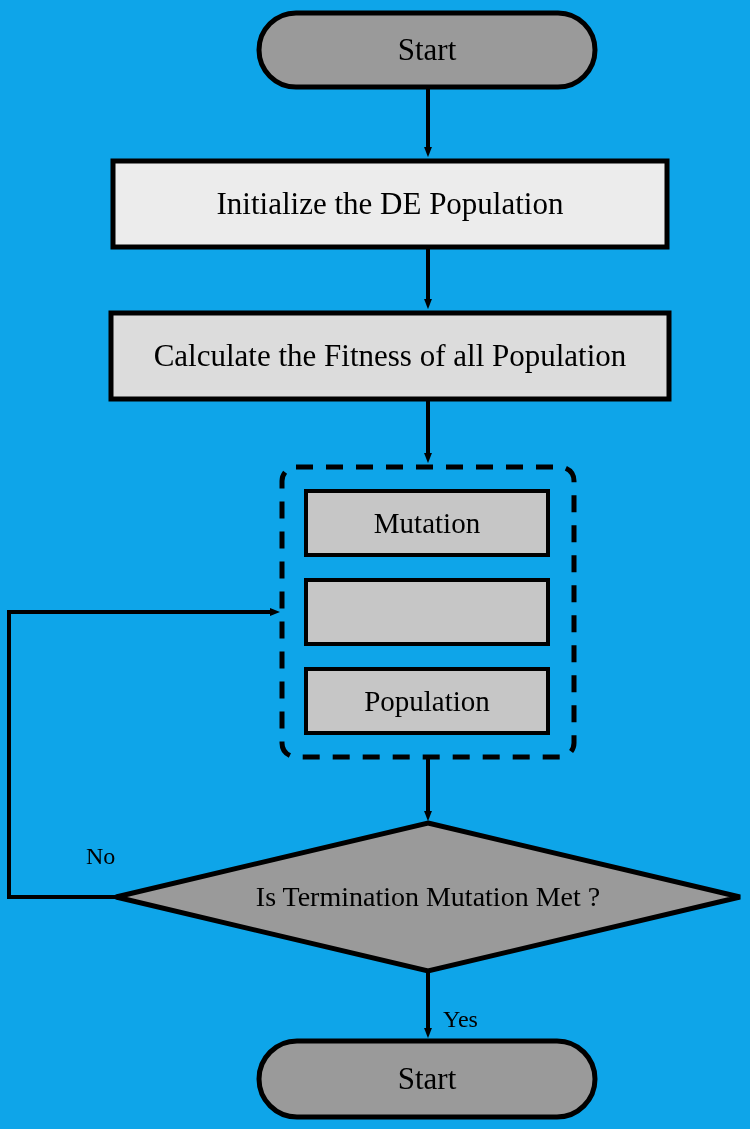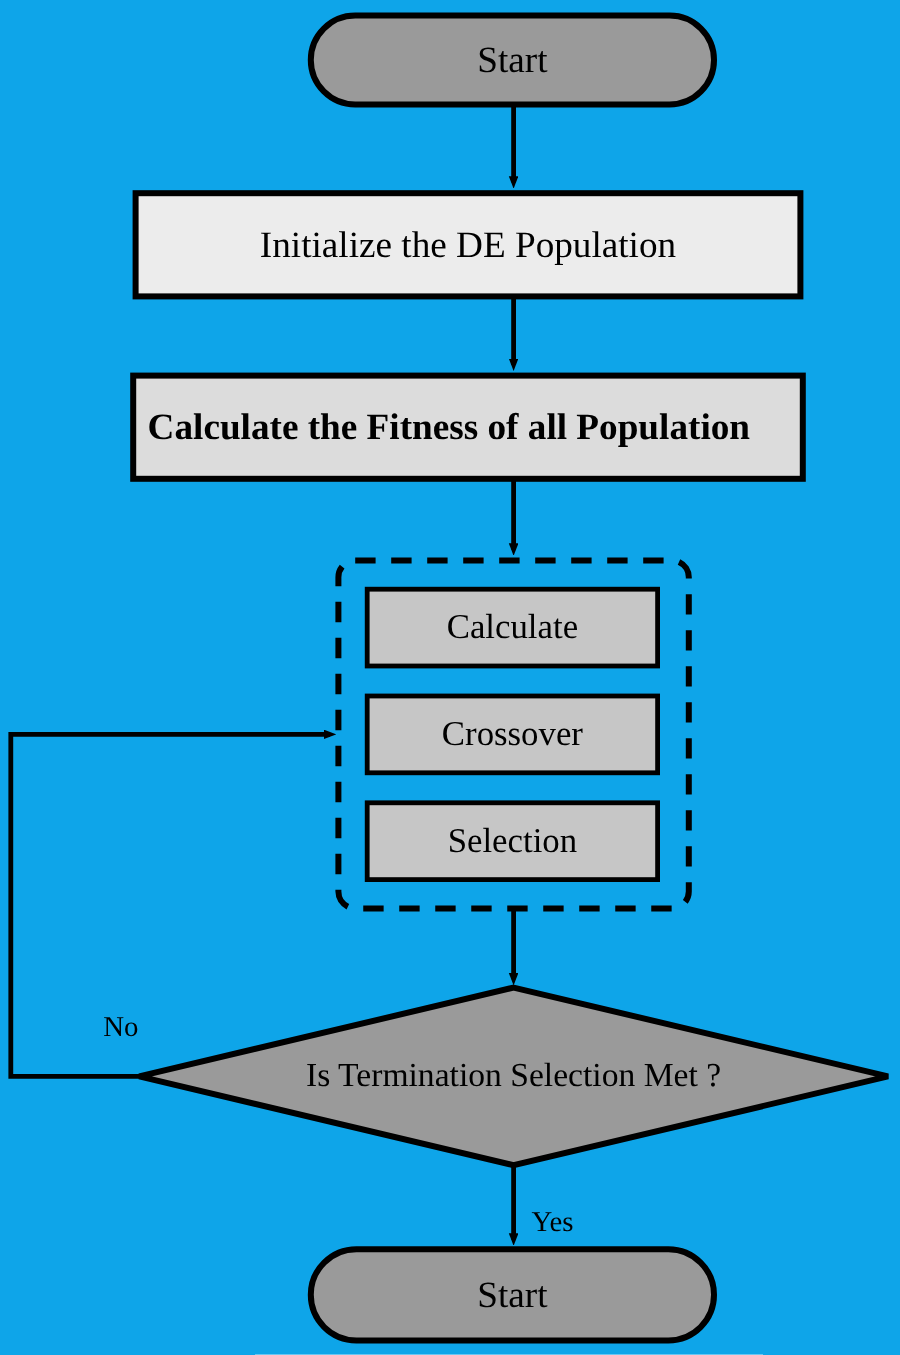--- a/index.html
+++ b/index.html
@@ -102,29 +102,28 @@
 
     <line x1="428" y1="971" x2="428" y2="1033" stroke="#000000" stroke-width="4" marker-end="url(#arrowhead)"></line>
 
     <rect x="259" y="1041" width="336" height="76" rx="38" ry="38" fill="#9a9a9a" stroke="#000000" stroke-width="5"></rect>
   </svg>
 
   <div class="node-label pill-label" style="left:259px; top:13px; width:336px; height:74px;">Start</div>
 
   <div class="node-label process-label" style="left:113px; top:161px; width:554px; height:86px;">Initialize the DE Population</div>
 
-  <div class="node-label process-label" style="left:95px; top:313px; width:558px; height:86px;font-weight:bold;">Calculate the Fitness of all Population</div>
+  <div class="node-label process-label" style="left:111px; top:313px; width:558px; height:86px;">Calculate the Fitness of all Population</div>
 
-  <div class="node-label operator-label" style="left:306px; top:491px; width:242px; height:64px;">Calculate</div>
+  <div class="node-label operator-label" style="left:306px; top:491px; width:242px; height:64px;">Mutation</div>
 
-  <div class="node-label operator-label" style="left:306px; top:580px; width:242px; height:64px;">Crossover</div>
 
-  <div class="node-label operator-label" style="left:306px; top:669px; width:242px; height:64px;">Selection</div>
+  <div class="node-label operator-label" style="left:306px; top:669px; width:242px; height:64px;">Population</div>
 
-  <div class="node-label decision-label" style="left:178px; top:869px; width:500px; height:56px;">Is Termination Selection Met ?</div>
+  <div class="node-label decision-label" style="left:178px; top:869px; width:500px; height:56px;">Is Termination Mutation Met ?</div>
 
   <div class="node-label pill-label" style="left:259px; top:1041px; width:336px; height:76px;">Start</div>
 
   <div class="edge-label" style="left:86px; top:843px;">No</div>
 
   <div class="edge-label" style="left:443px; top:1006px;">Yes</div>
 
 </div>
 
 </body></html>

